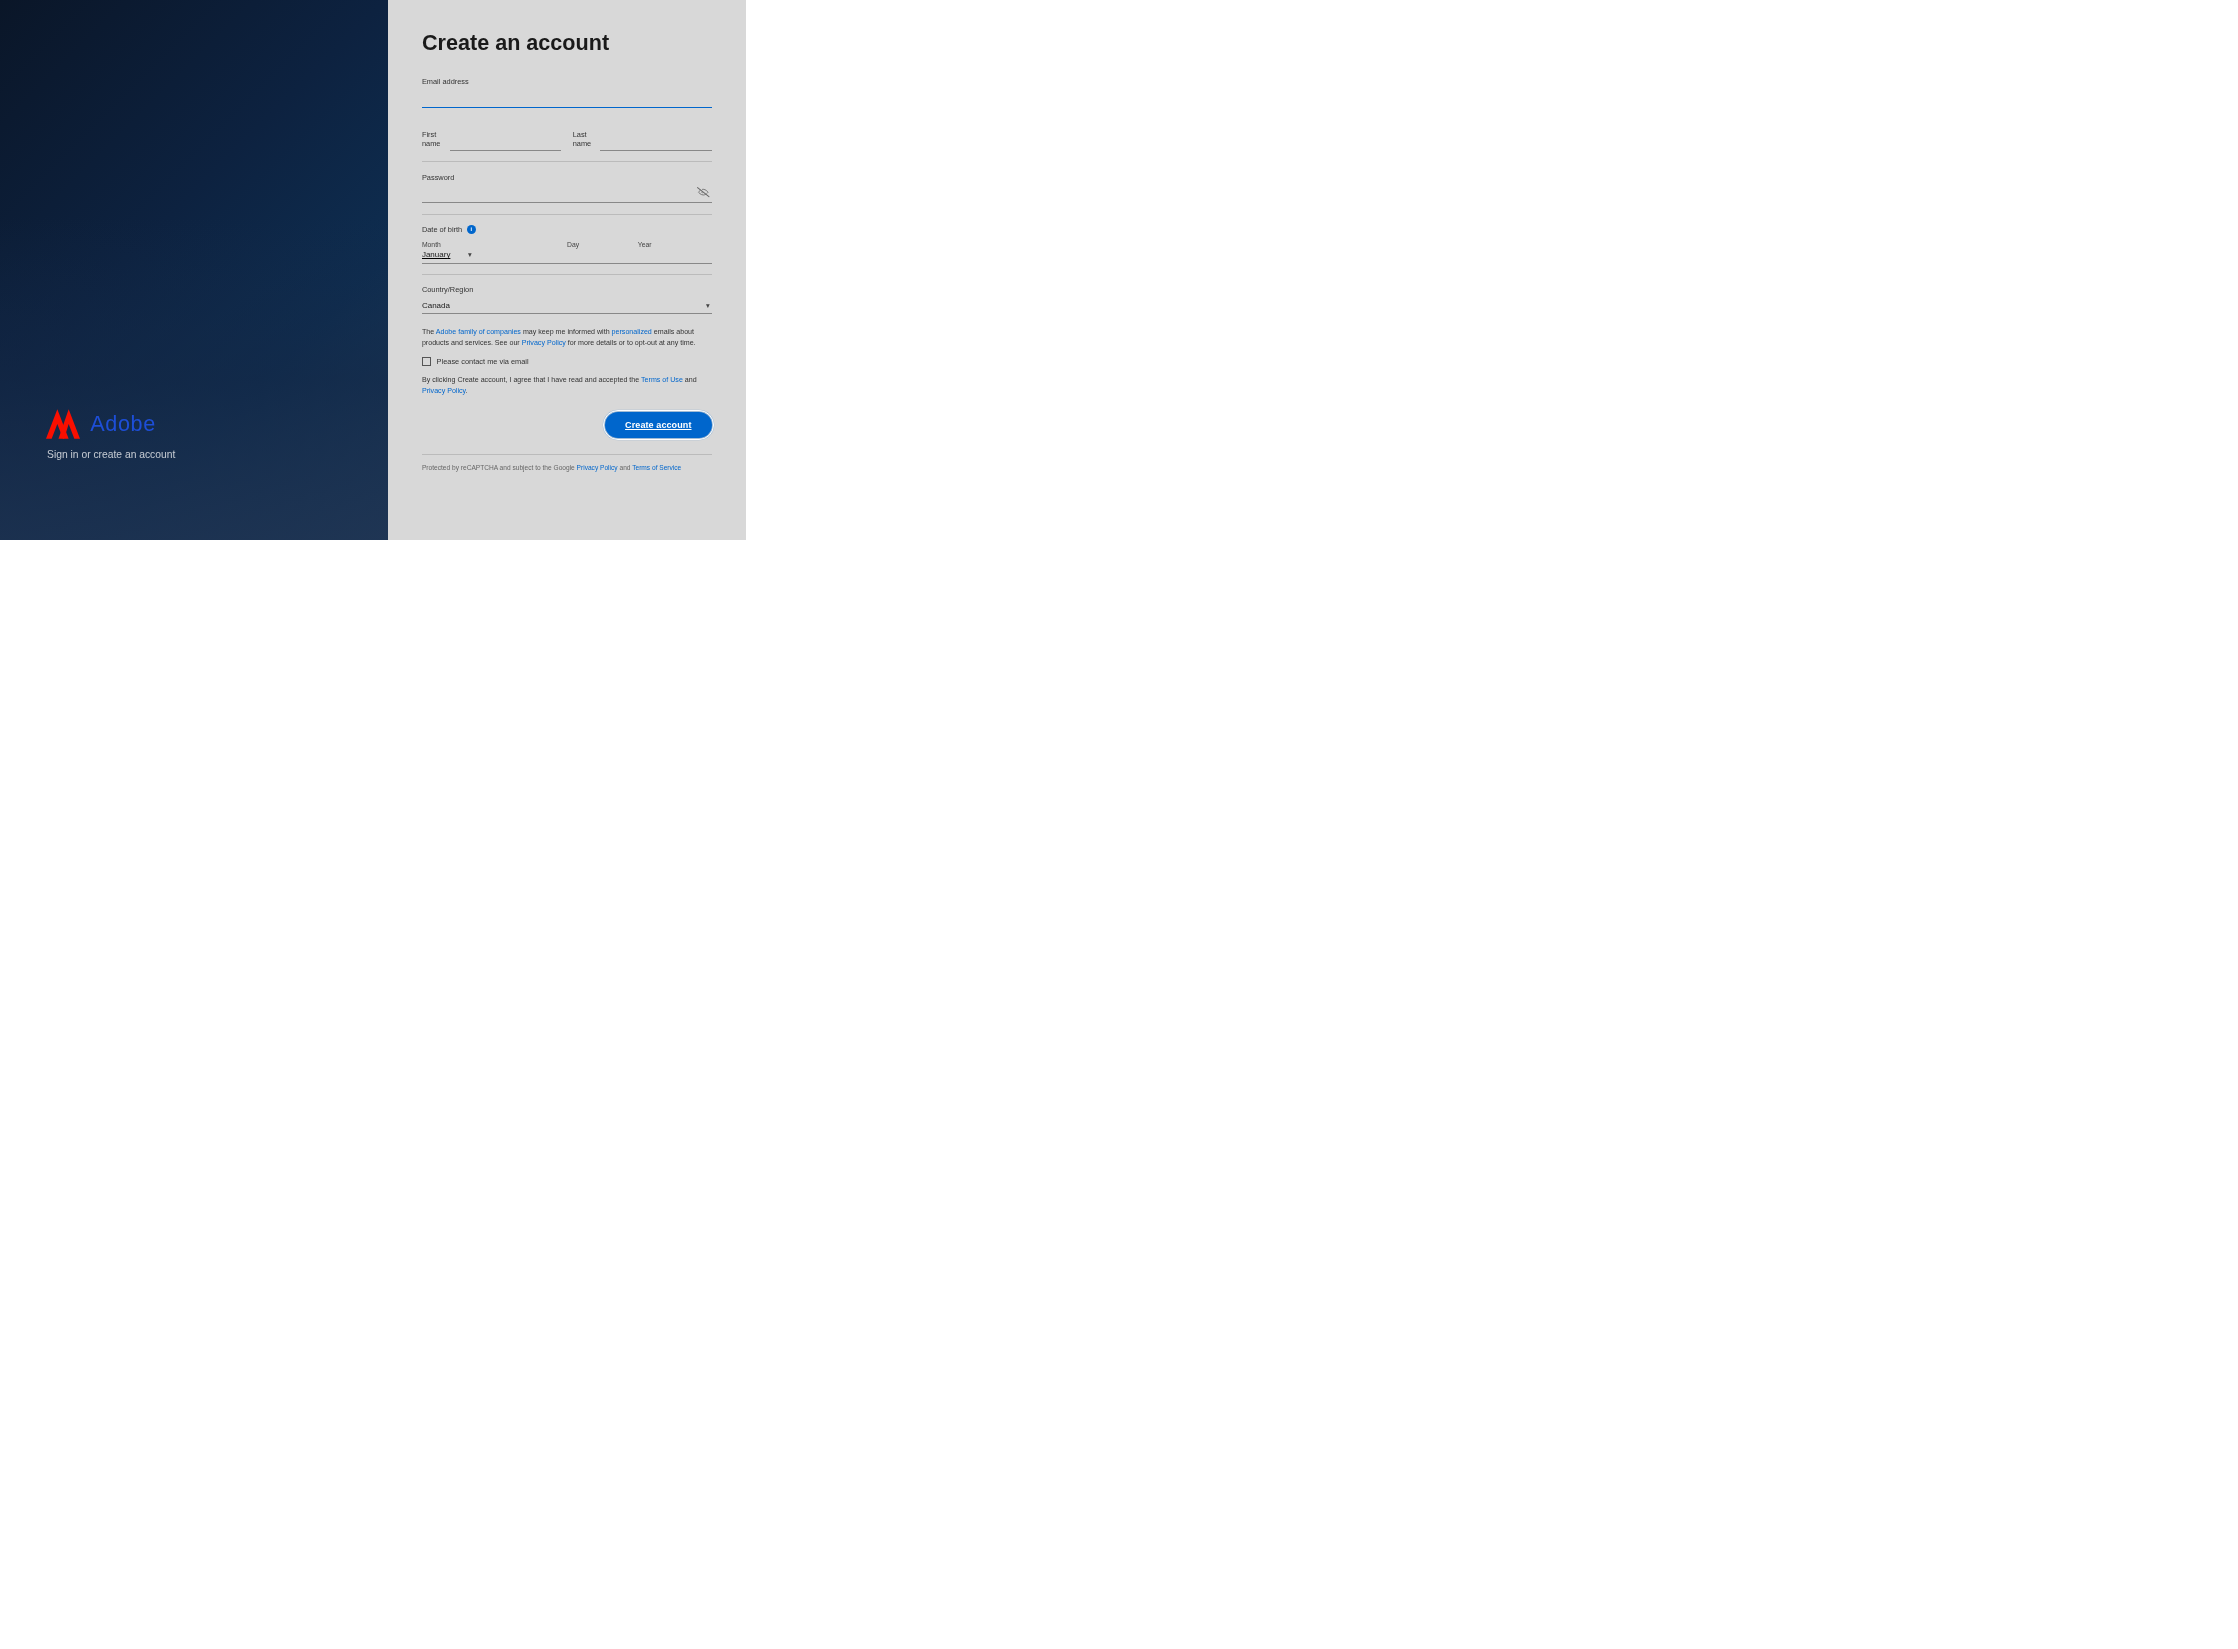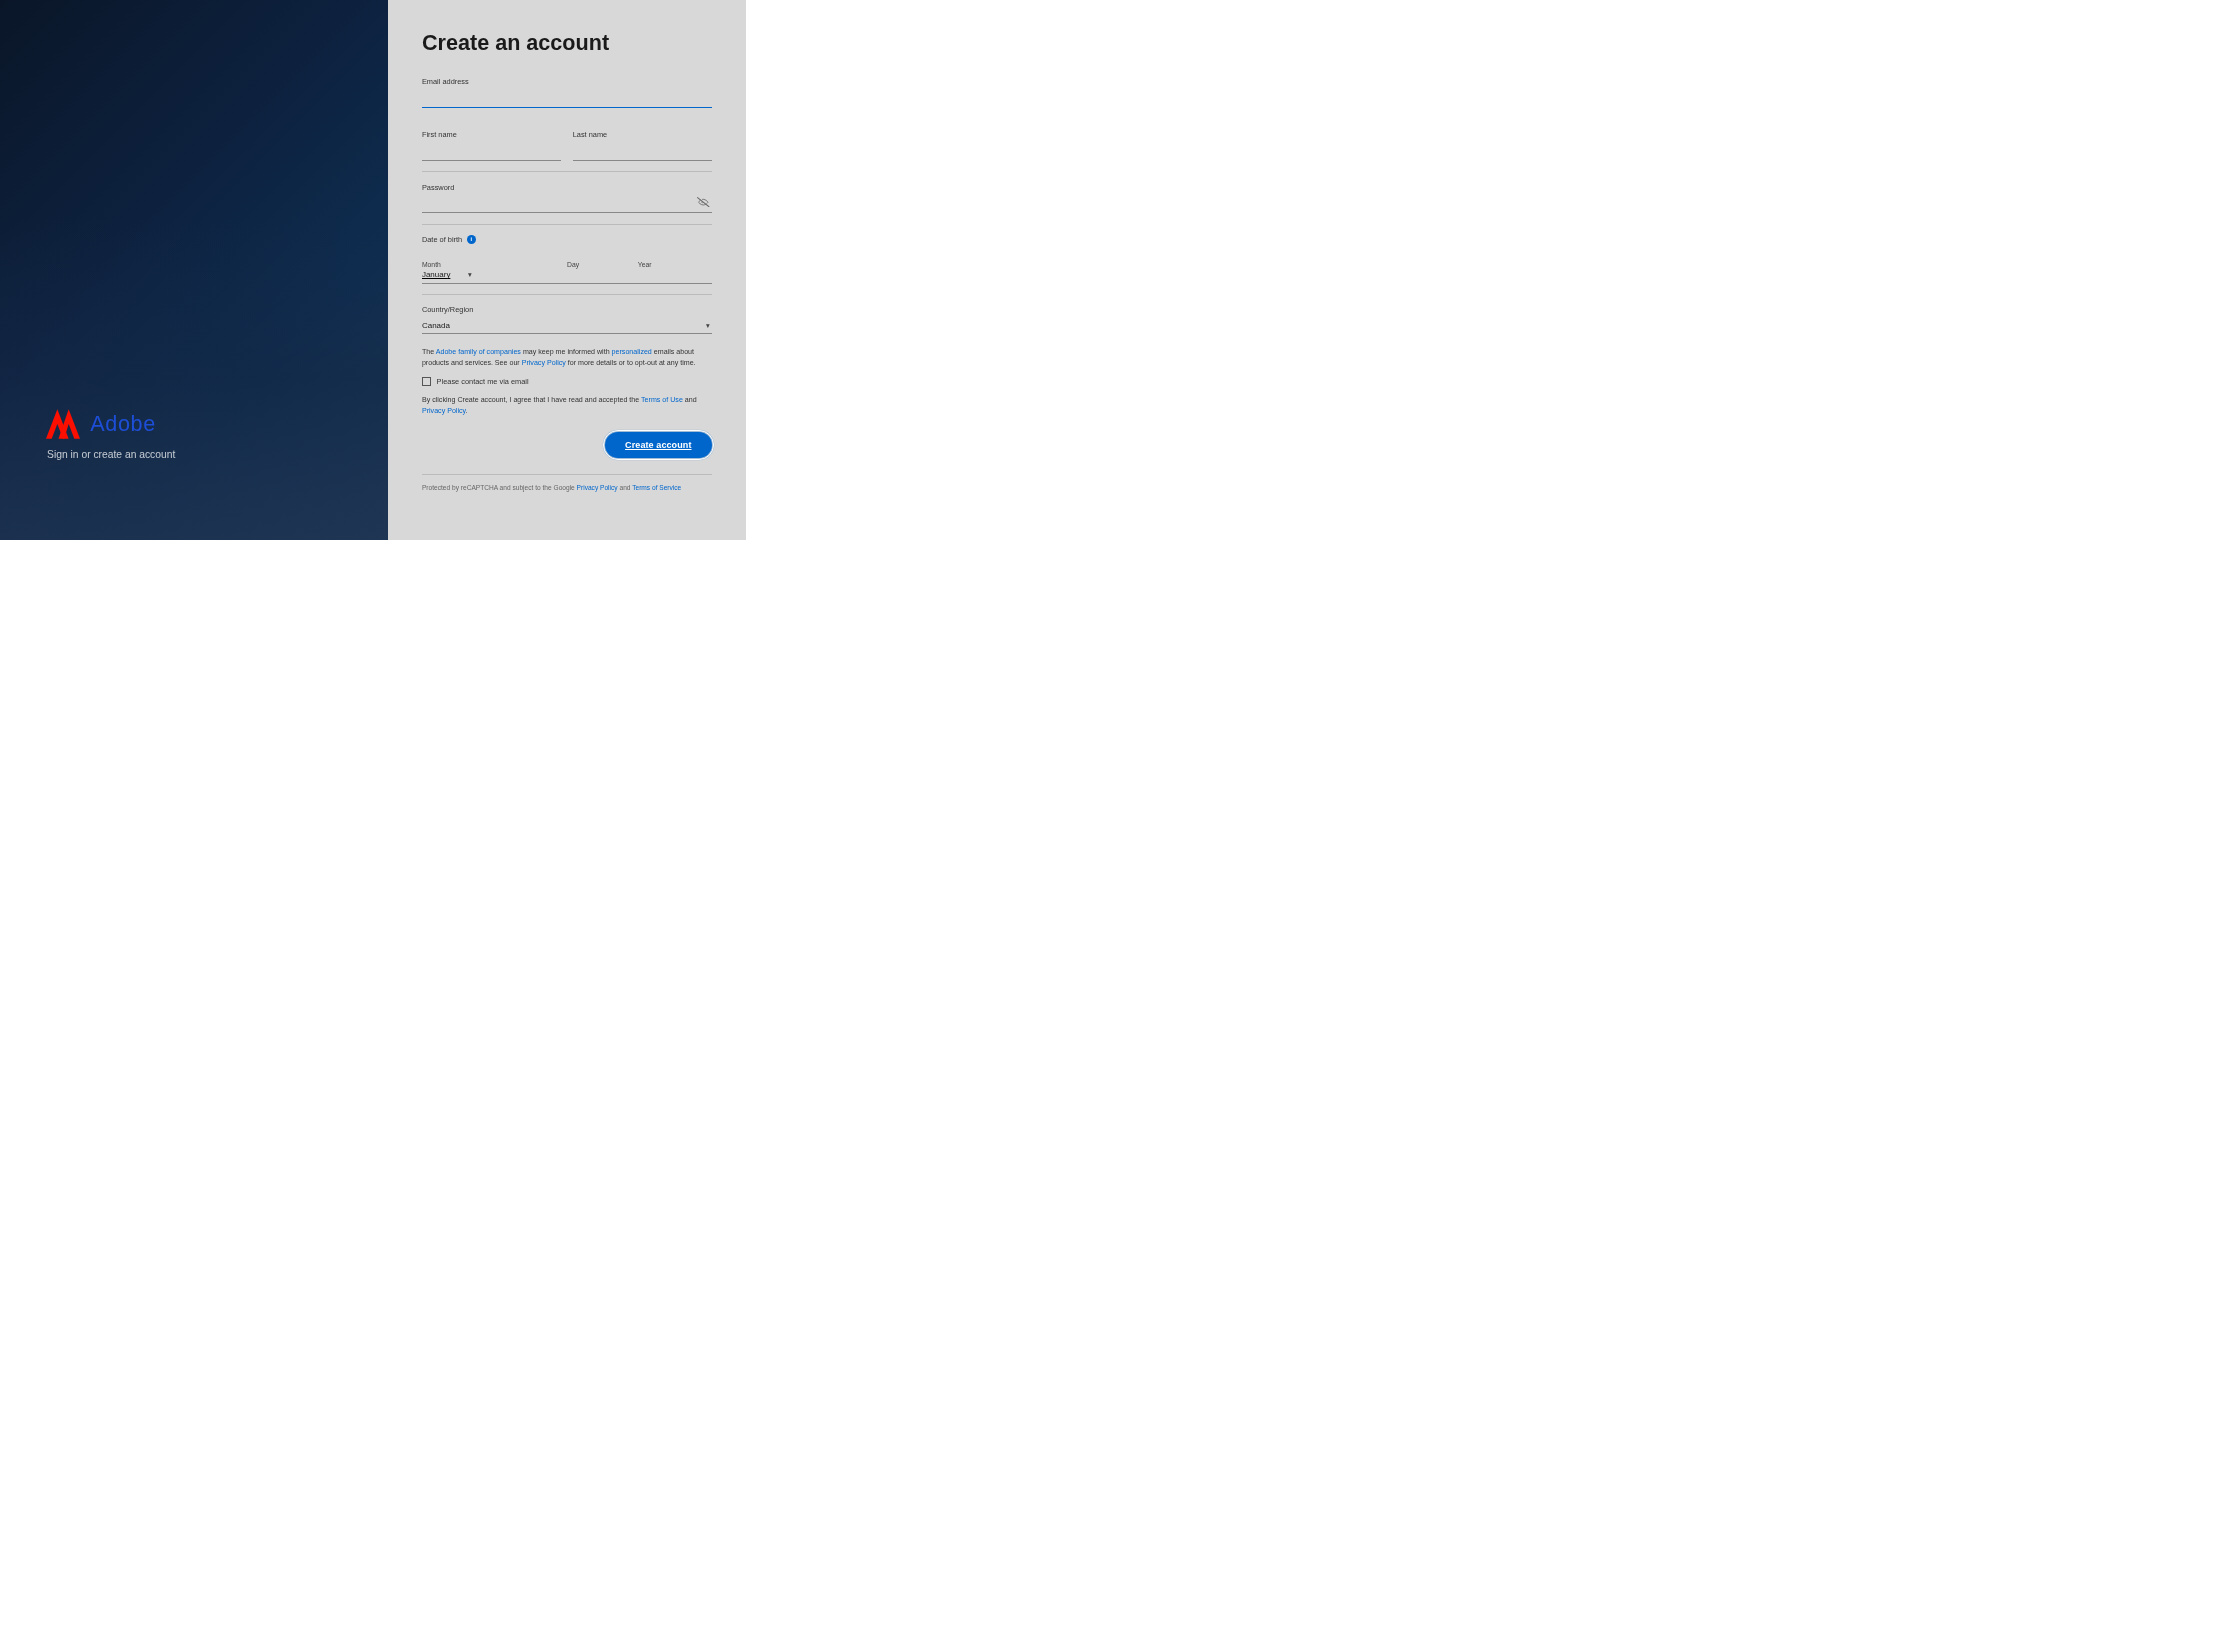--- a/index.html
+++ b/index.html
@@ -100,21 +100,21 @@
 
     .field-row {
       display: flex;
       gap: 11.4px;
       margin-bottom: 11.4px;
     }
 
     .field-col {
       flex: 1;
       display: flex;
-      flex-direction: column;
+      flex-direction: row;
     }
 
     .text-input {
       background: transparent;
       border: none;
       border-bottom: 1.1px solid #0066cc;
       outline: none;
       font-size: 8px;
       color: #1a1a1a;
       padding: 3.4px 0 3.4px 0;
@@ -163,21 +163,21 @@
     }
 
     .dob-section {
       margin-bottom: 10.3px;
     }
 
     .dob-label-row {
       display: flex;
       align-items: flex-end;
       gap: 4.6px;
-      margin-bottom: 17px;
+      margin-bottom: 7px;
     }
 
     .dob-label {
       font-size: 7.4px;
       color: #333;
     }
 
     .info-icon {
       width: 9px;
       height: 9px;

